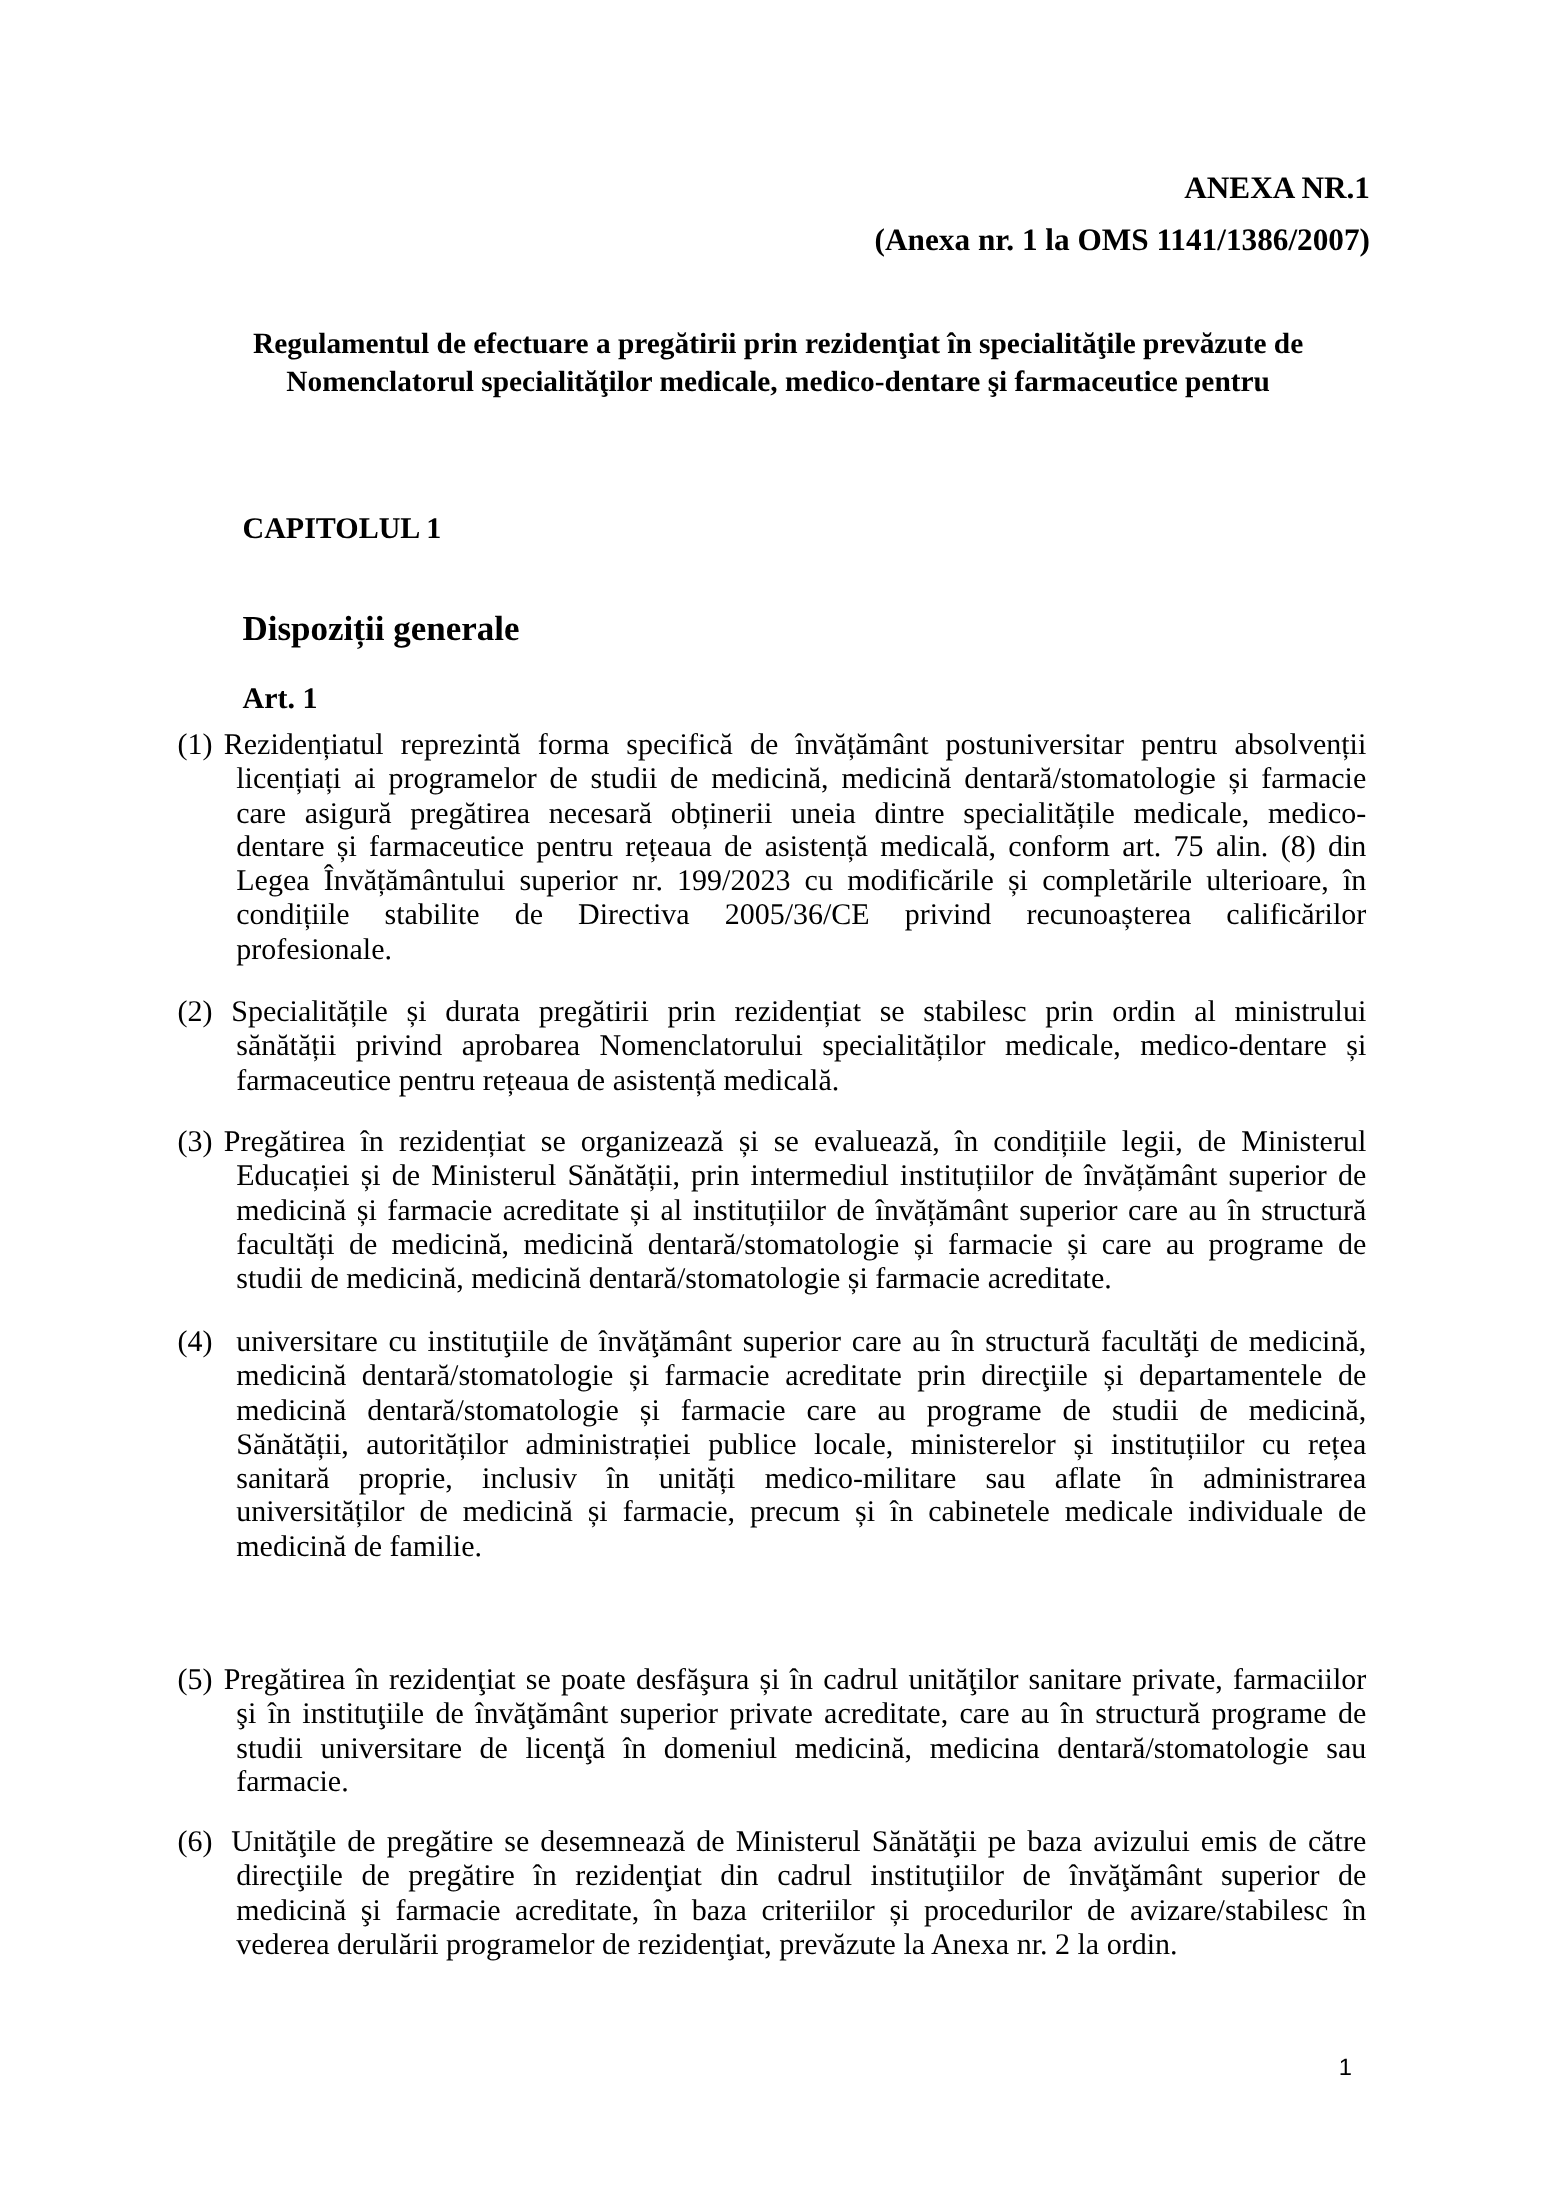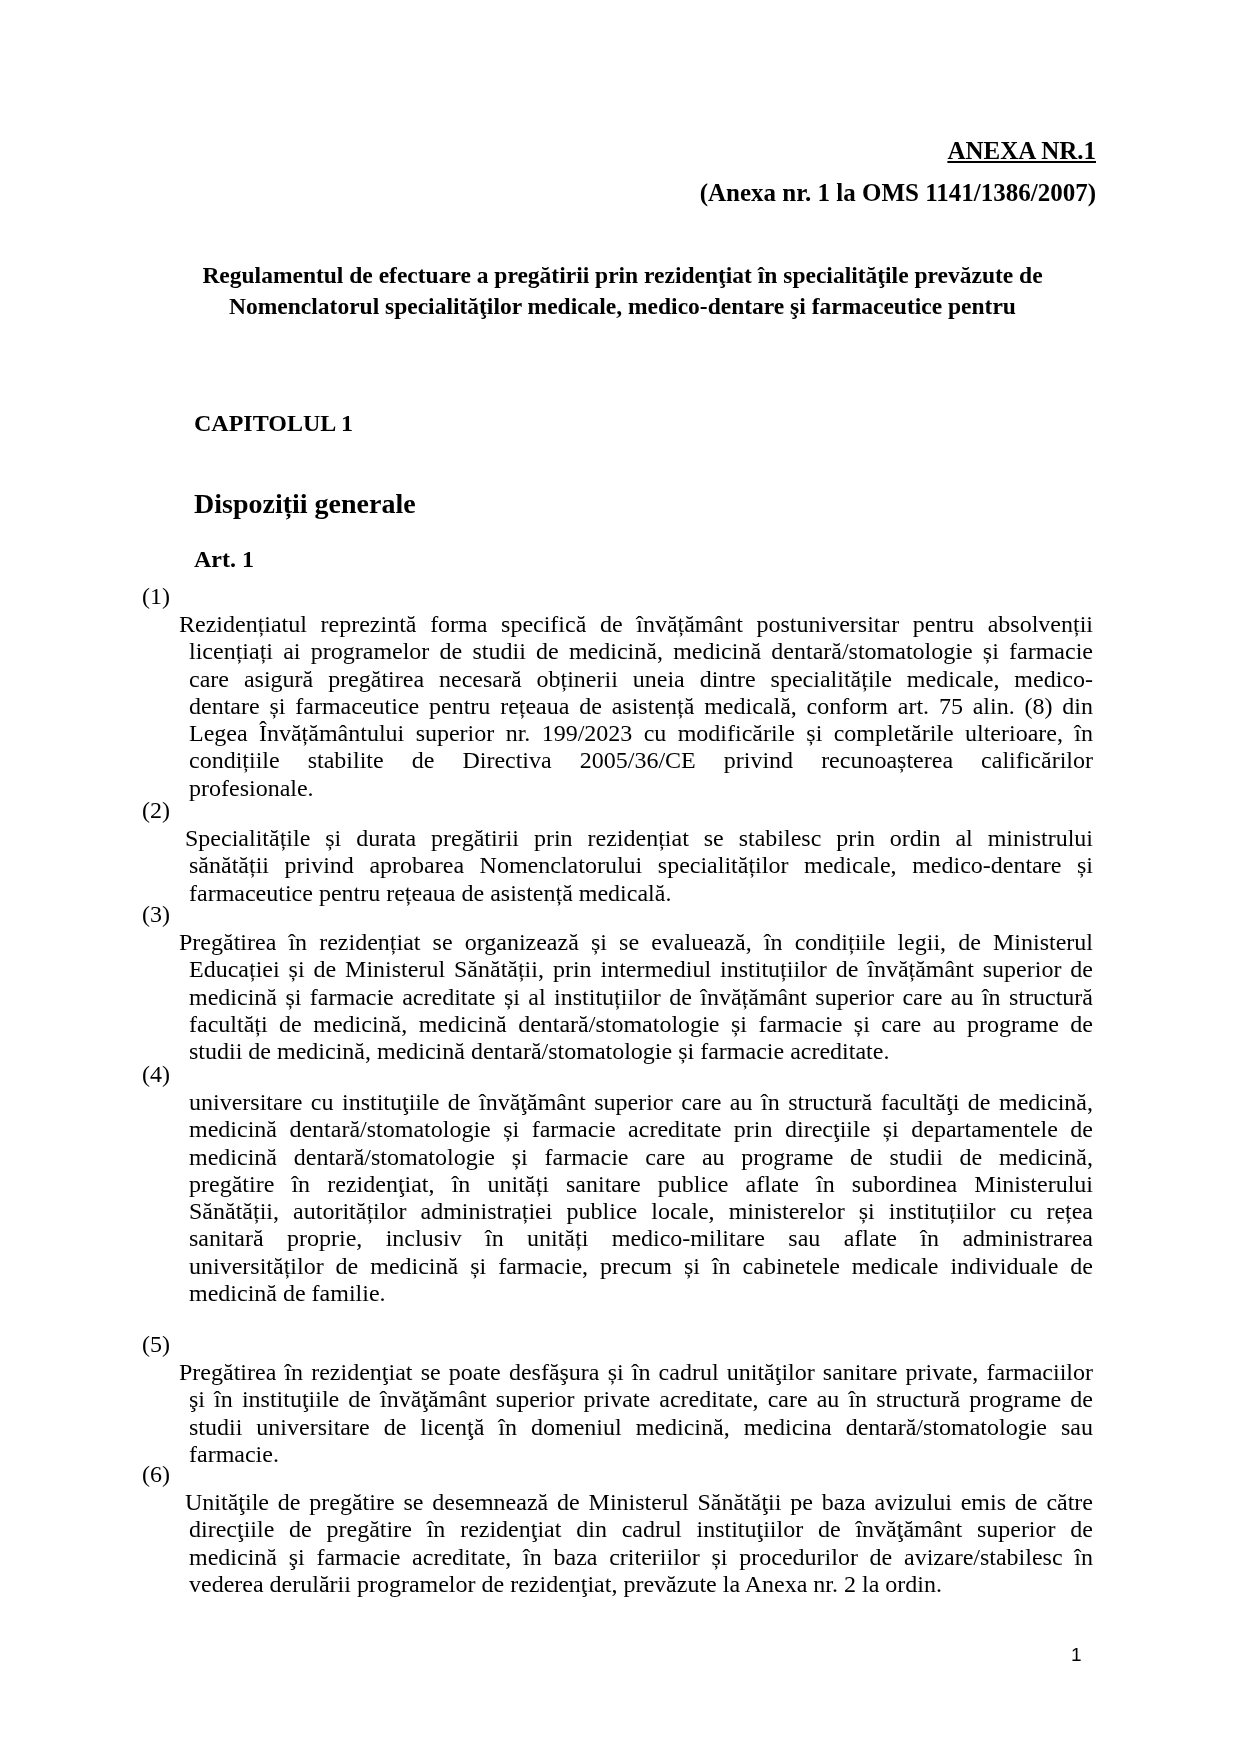--- a/index.html
+++ b/index.html
@@ -3,21 +3,21 @@
 <meta charset="utf-8">
 <style>
   html, body { margin: 0; padding: 0; background: #ffffff; }
   body {
     width: 1241px; height: 1754px; position: relative; overflow: hidden;
     font-family: "Liberation Serif", "DejaVu Serif", serif;
     color: #000000;
   }
   .annex-title {
     position: absolute; right: 145px; top: 136px;
-    font-size: 25px; font-weight: bold; line-height: 30px; text-align: left; text-decoration: underline;
+    font-size: 25px; font-weight: bold; line-height: 30px; text-align: left;
   }
   .annex-sub {
     position: absolute; right: 145px; top: 178px;
     font-size: 25px; font-weight: bold; line-height: 30px; text-align: right;
   }
   .reg-title {
     position: absolute; left: 150px; top: 260px; width: 945px;
     font-family: "Liberation Sans Narrow", "Liberation Serif", serif;
     font-size: 23.5px; font-weight: bold; line-height: 31px; text-align: center;
   }
@@ -32,21 +32,21 @@
   }
   .article {
     position: absolute; left: 194px; top: 546px;
     font-size: 24px; font-weight: bold;
   }
   .para {
     position: absolute; left: 142px; width: 951px;
     font-size: 24px; line-height: 27.3px;
   }
   .para .num { position: absolute; left: 0; top: 0; }
-  .para .body { margin-left: 47px; margin-top: 28px; }
+  .para .body { margin-left: 47px; }
   .para .ln {
     display: block; text-align: justify; text-align-last: justify; white-space: nowrap;
   }
   .para .ln.first { margin-left: -10px; }
   .para .ln.last { text-align-last: left; }
   .page-number {
     position: absolute; left: 1071px; top: 1644px;
     font-family: "Liberation Sans", sans-serif; font-size: 19px;
   }
 </style>
@@ -99,21 +99,20 @@
       <span class="ln last">studii de medicină, medicină dentară/stomatologie și farmacie acreditate.</span>
     </div>
   </div>
 
   <div class="para" style="top:1061px">
     <span class="num">(4)</span>
     <div class="body">
       <span class="ln">universitare cu instituţiile de învăţământ superior care au în structură facultăţi de medicină,</span>
       <span class="ln">medicină dentară/stomatologie și farmacie acreditate prin direcţiile și departamentele de</span>
       <span class="ln">medicină dentară/stomatologie și farmacie care au programe de studii de medicină,</span>
-      <span class="ln">pregătire în rezidenţiat, în unități sanitare publice aflate în subordinea Ministerului</span>
       <span class="ln">Sănătății, autorităților administrației publice locale, ministerelor și instituțiilor cu rețea</span>
       <span class="ln">sanitară proprie, inclusiv în unități medico-militare sau aflate în administrarea</span>
       <span class="ln">universităților de medicină și farmacie, precum și în cabinetele medicale individuale de</span>
       <span class="ln last">medicină de familie.</span>
     </div>
   </div>
 
   <div class="para" style="top:1331px">
     <span class="num">(5)</span>
     <div class="body">

